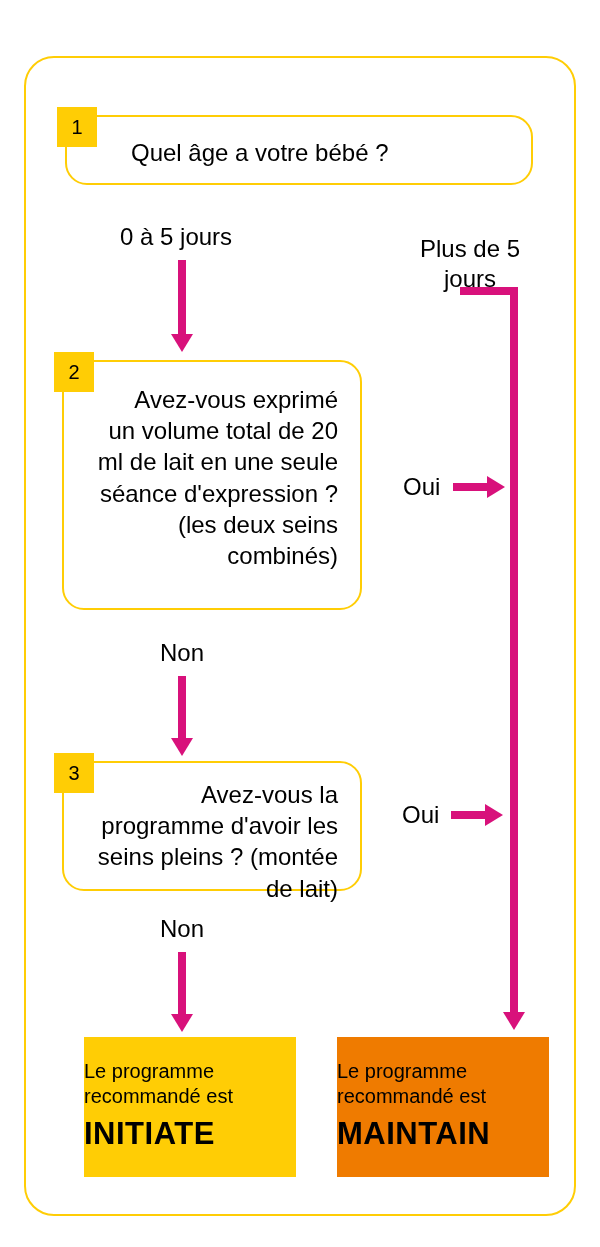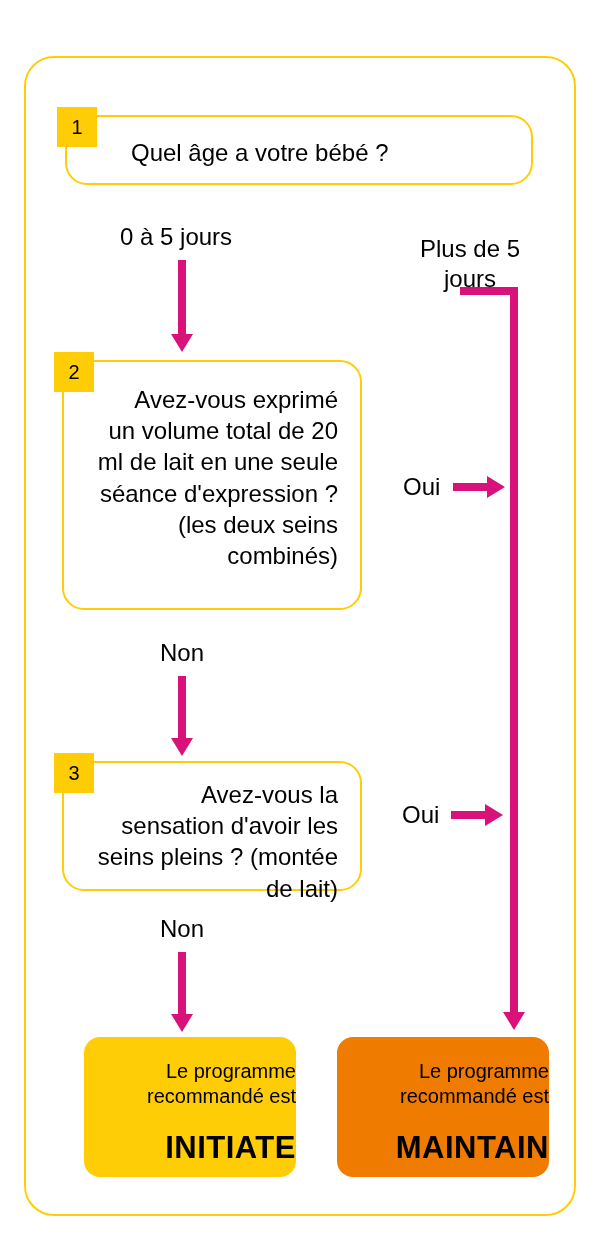--- a/index.html
+++ b/index.html
@@ -76,32 +76,32 @@
     width: 0; height: 0;
     border-style: solid;
   }
   .arrow-head.down  { border-width: 18px 11px 0 11px; border-color: #d8117b transparent transparent transparent; }
   .arrow-head.right { border-width: 11px 0 11px 18px; border-color: transparent transparent transparent #d8117b; }
 
   .result-box {
     position: absolute;
     width: 212px;
     height: 140px;
-    border-radius: 16px;
-    text-align: right;
+    border-radius: 0;
+    text-align: left;
     box-sizing: border-box;
     padding-top: 22px;
     font-size: 20px;
     line-height: 1.25;
   }
   .result-box .big {
     display: block;
     font-weight: 800;
     font-size: 31px;
-    margin-top: 20px;
+    margin-top: 6px;
     letter-spacing: 0.5px;
   }
   #res-initiate {
     left: 84px; top: 1037px;
     background: #ffcd05; color: #000;
   }
   #res-maintain {
     left: 337px; top: 1037px;
     background: #ef7b00; color: #000;
   }
@@ -128,21 +128,21 @@
     <div class="badge">2</div>
     <span class="qtext">Avez-vous exprimé un volume total de 20 ml de lait en une seule séance d'expression ? (les deux seins combinés)</span>
   </div>
 
   <div class="plain-label" id="lbl-non1">Non</div>
   <div class="line" style="left:178px; top:676px; width:8px; height:62px;"></div>
   <div class="arrow-head down" style="left:171px; top:738px;"></div>
 
   <div class="qbox" id="q3">
     <div class="badge">3</div>
-    <span class="qtext">Avez-vous la sensation d'avoir les seins pleins ? (montée de lait)</span>
+    <span class="qtext">Avez-vous la programme d'avoir les seins pleins ? (montée de lait)</span>
   </div>
 
   <div class="plain-label" id="lbl-non2">Non</div>
   <div class="line" style="left:178px; top:952px; width:8px; height:62px;"></div>
   <div class="arrow-head down" style="left:171px; top:1014px;"></div>
 
   <div class="line" style="left:460px; top:287px; width:58px; height:8px;"></div>
   <div class="line" style="left:510px; top:287px; width:8px; height:725px;"></div>
   <div class="arrow-head down" style="left:503px; top:1012px;"></div>
 

